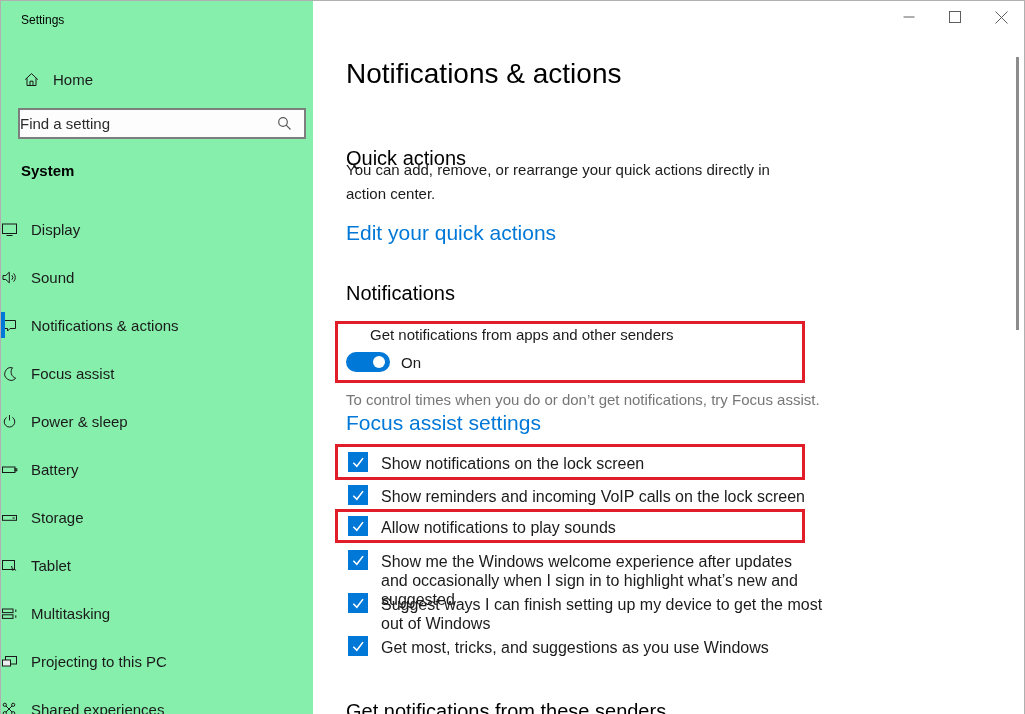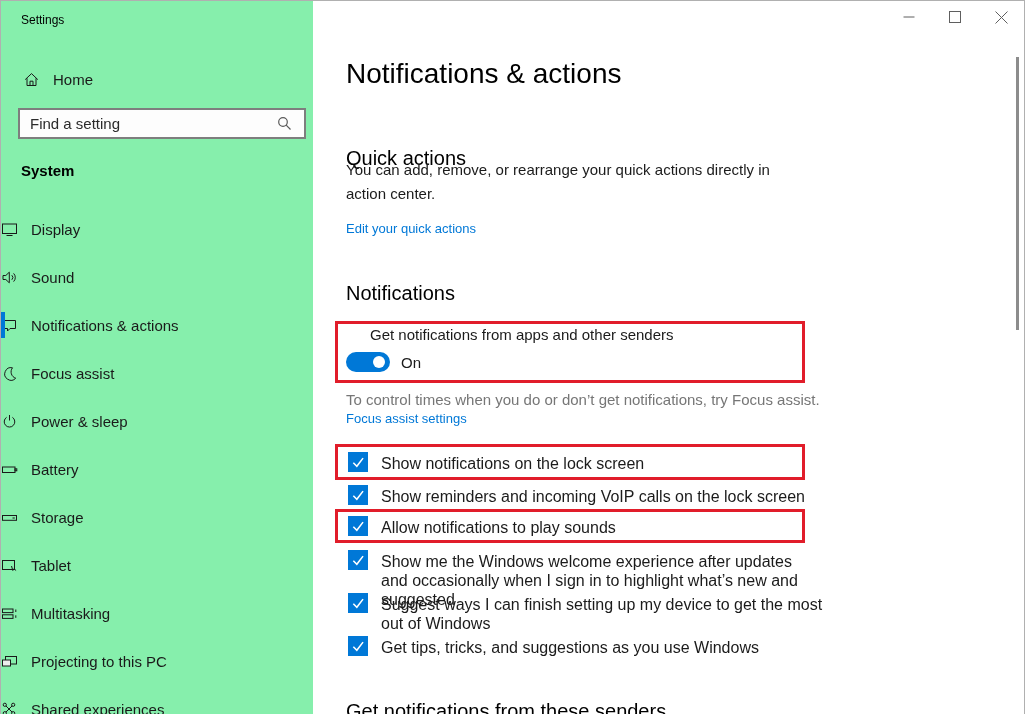--- a/index.html
+++ b/index.html
@@ -27,21 +27,21 @@
     font-size:15px; color:#1a1a1a; cursor:pointer;
   }
 
   .search-box {
     position:absolute; left:17px; top:107px; width:288px; height:31px;
     border:2px solid #7e7e7e; background:#fdfdfd;
     display:flex; align-items:center;
   }
   .search-box input {
     flex:1; border:none; outline:none; background:transparent;
-    font-family:"Liberation Sans",sans-serif; font-size:15px; padding-left:10px; color:#1a1a1a;
+    font-family:"Liberation Sans",sans-serif; font-size:15px; color:#1a1a1a;
   }
   .search-box input::placeholder { color:#2b2b2b; opacity:1; }
   .search-glyph { width:22px; display:flex; align-items:center; margin-right:6px; }
 
   .section-label { position:absolute; left:20px; top:161px; font-size:15px; font-weight:700; color:#000; }
 
   .nav-item {
     position:absolute; left:0; width:100%; height:40px;
     display:flex; align-items:center; gap:13px;
     font-size:15px; color:#1a1a1a; cursor:pointer;
@@ -53,21 +53,21 @@
   .icon svg { width:17px; height:17px; stroke:#191919; fill:none; stroke-width:1; }
 
   
   .main { position:absolute; left:312px; top:0; right:0; bottom:0; background:#fff; }
   .main .abs { position:absolute; }
 
   h1.page-title { left:33px; top:57px; font-size:28px; font-weight:300; color:#000; letter-spacing:0; }
   h2.sec { font-size:20px; font-weight:400; color:#000; }
   .qa-h   { left:33px; top:110px;margin-top:36px; }
   .qa-p   { left:33px; top:157px; width:450px; font-size:15px; line-height:24px; color:#1b1b1b; }
-  .link   { color:#0078d7; font-size:13px; text-decoration:none; cursor:pointer; }
+  .link   { color:#0078d7; font-size:21px; text-decoration:none; cursor:pointer; }
   .qa-link { left:33px; top:220px; }
   .notif-h { left:33px; top:281px; }
 
   .annot { position:absolute; border:3px solid #e11d2a; pointer-events:none; }
   .annot-1 { left:22px; top:320px; width:470px; height:62px; }
   .annot-2 { left:22px; top:443px; width:470px; height:36px; }
   .annot-3 { left:22px; top:508px; width:470px; height:34px; }
 
   .toggle-label { left:33px; top:325px; font-size:15px; color:#1b1b1b;margin-left:24px; }
   .toggle {
@@ -311,21 +311,21 @@
     </div>
     <span class="check-label" style="max-width:452px">Suggest ways I can finish setting up my device to get the most out of Windows</span>
   </div>
 
   <div class="check-row" style="top:635px">
     <div class="checkbox">
       <svg viewBox="0 0 18 18">
           <polyline points="3,10 7.5,14.5 15.5,4" style="fill:none;stroke:#fff;stroke-width:2"></polyline>
         </svg>
     </div>
-    <span class="check-label">Get tips, tricks, and suggestions as you use Windows</span>
+    <span class="check-label">Get most, tricks, and suggestions as you use Windows</span>
   </div>
 
   <h2 class="abs sec next-h">Get notifications from these senders</h2>
 </div>
 
 <div class="win-controls">
   <div class="win-btn">
     <svg width="12" height="12" viewBox="0 0 12 12">
         <line x1="0.5" y1="6" x2="11.5" y2="6"></line>
       </svg>

